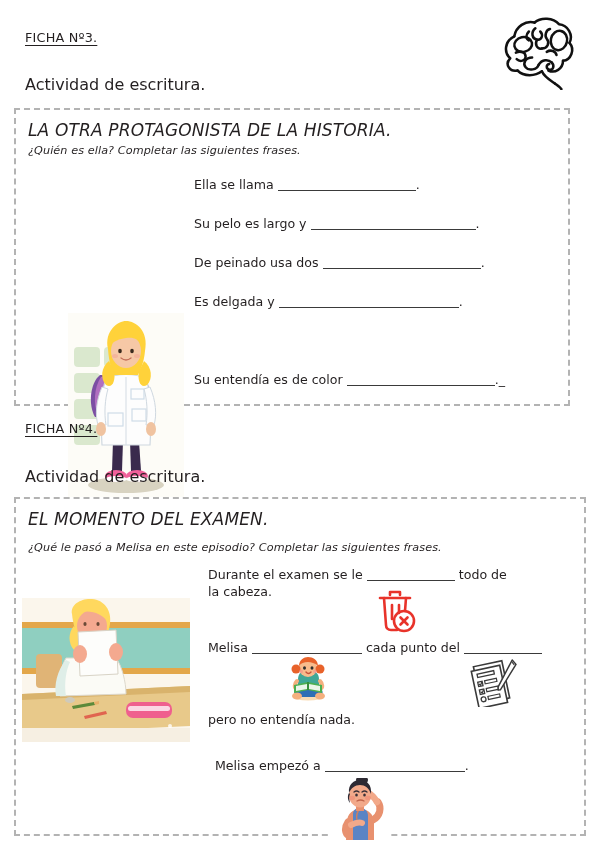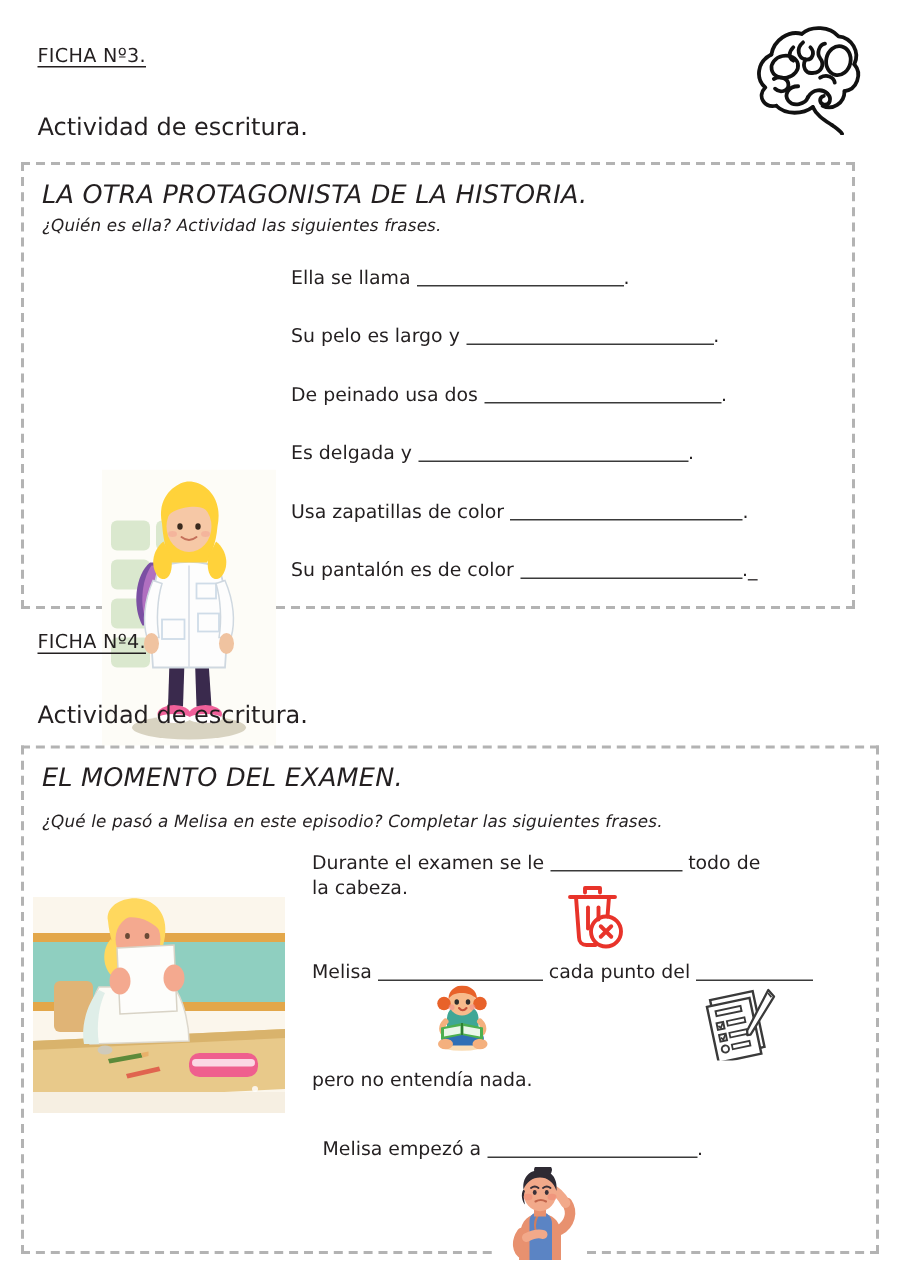--- a/index.html
+++ b/index.html
@@ -137,21 +137,21 @@
       <path d="M62 49 C67 46 73 48 74 53"></path>
       <path d="M40 24 C36 28 36 33 40 35"></path>
     </g>
   </svg>
 
   <div class="ficha-title" style="top:30px;">FICHA Nº3.</div>
   <div class="activity-line" style="top:75px;">Actividad de escritura.</div>
 
   <div class="task-box" id="box-1">
     <div class="box-heading" style="top:10px;">LA OTRA PROTAGONISTA DE LA HISTORIA.</div>
-    <div class="box-question" style="top:34px;">¿Quién es ella? Actividad las siguientes frases.</div>
+    <div class="box-question" style="top:34px;">¿Quién es ella? Completar las siguientes frases.</div>
 
     <svg class="illus" id="girl-illustration" viewBox="0 0 116 186">
       <rect width="116" height="186" fill="#fdfcf7"></rect>
       <g opacity=".5" fill="#b9d6a7">
         <rect x="6" y="34" width="26" height="20" rx="4"></rect>
         <rect x="6" y="60" width="26" height="20" rx="4"></rect>
         <rect x="6" y="86" width="26" height="20" rx="4"></rect>
         <rect x="6" y="112" width="26" height="20" rx="4"></rect>
         <rect x="36" y="34" width="26" height="20" rx="4"></rect>
         <rect x="36" y="60" width="26" height="20" rx="4"></rect>
@@ -202,25 +202,22 @@
     </div>
     <div class="sentence" style="left:178px; top:105px;">
       <span>Su pelo es largo y </span><span class="blank" style="width:165px;"></span><span>.</span>
     </div>
     <div class="sentence" style="left:178px; top:144px;">
       <span>De peinado usa dos </span><span class="blank" style="width:158px;"></span><span>.</span>
     </div>
     <div class="sentence" style="left:178px; top:183px;">
       <span>Es delgada y </span><span class="blank" style="width:180px;"></span><span>.</span>
     </div>
-    <div class="sentence" style="left:178px; top:222px;">
-      <span>Usa zapatillas de color </span><span class="blank" style="width:155px;"></span><span>.</span>
-    </div>
     <div class="sentence" style="left:178px; top:261px;">
-      <span>Su pantalón es de color </span><span class="blank" style="width:148px;"></span><span>._</span>
+      <span>Su entendía es de color </span><span class="blank" style="width:148px;"></span><span>._</span>
     </div>
   </div>
 
   <div class="ficha-title" style="top:421px;">FICHA Nº4.</div>
   <div class="activity-line" style="top:467px;">Actividad de escritura.</div>
 
   <div class="task-box" id="box-2">
     <div class="box-heading" style="top:10px;">EL MOMENTO DEL EXAMEN.</div>
     <div class="box-question" style="top:42px;">¿Qué le pasó a Melisa en este episodio? Completar las siguientes frases.</div>
   </div>

